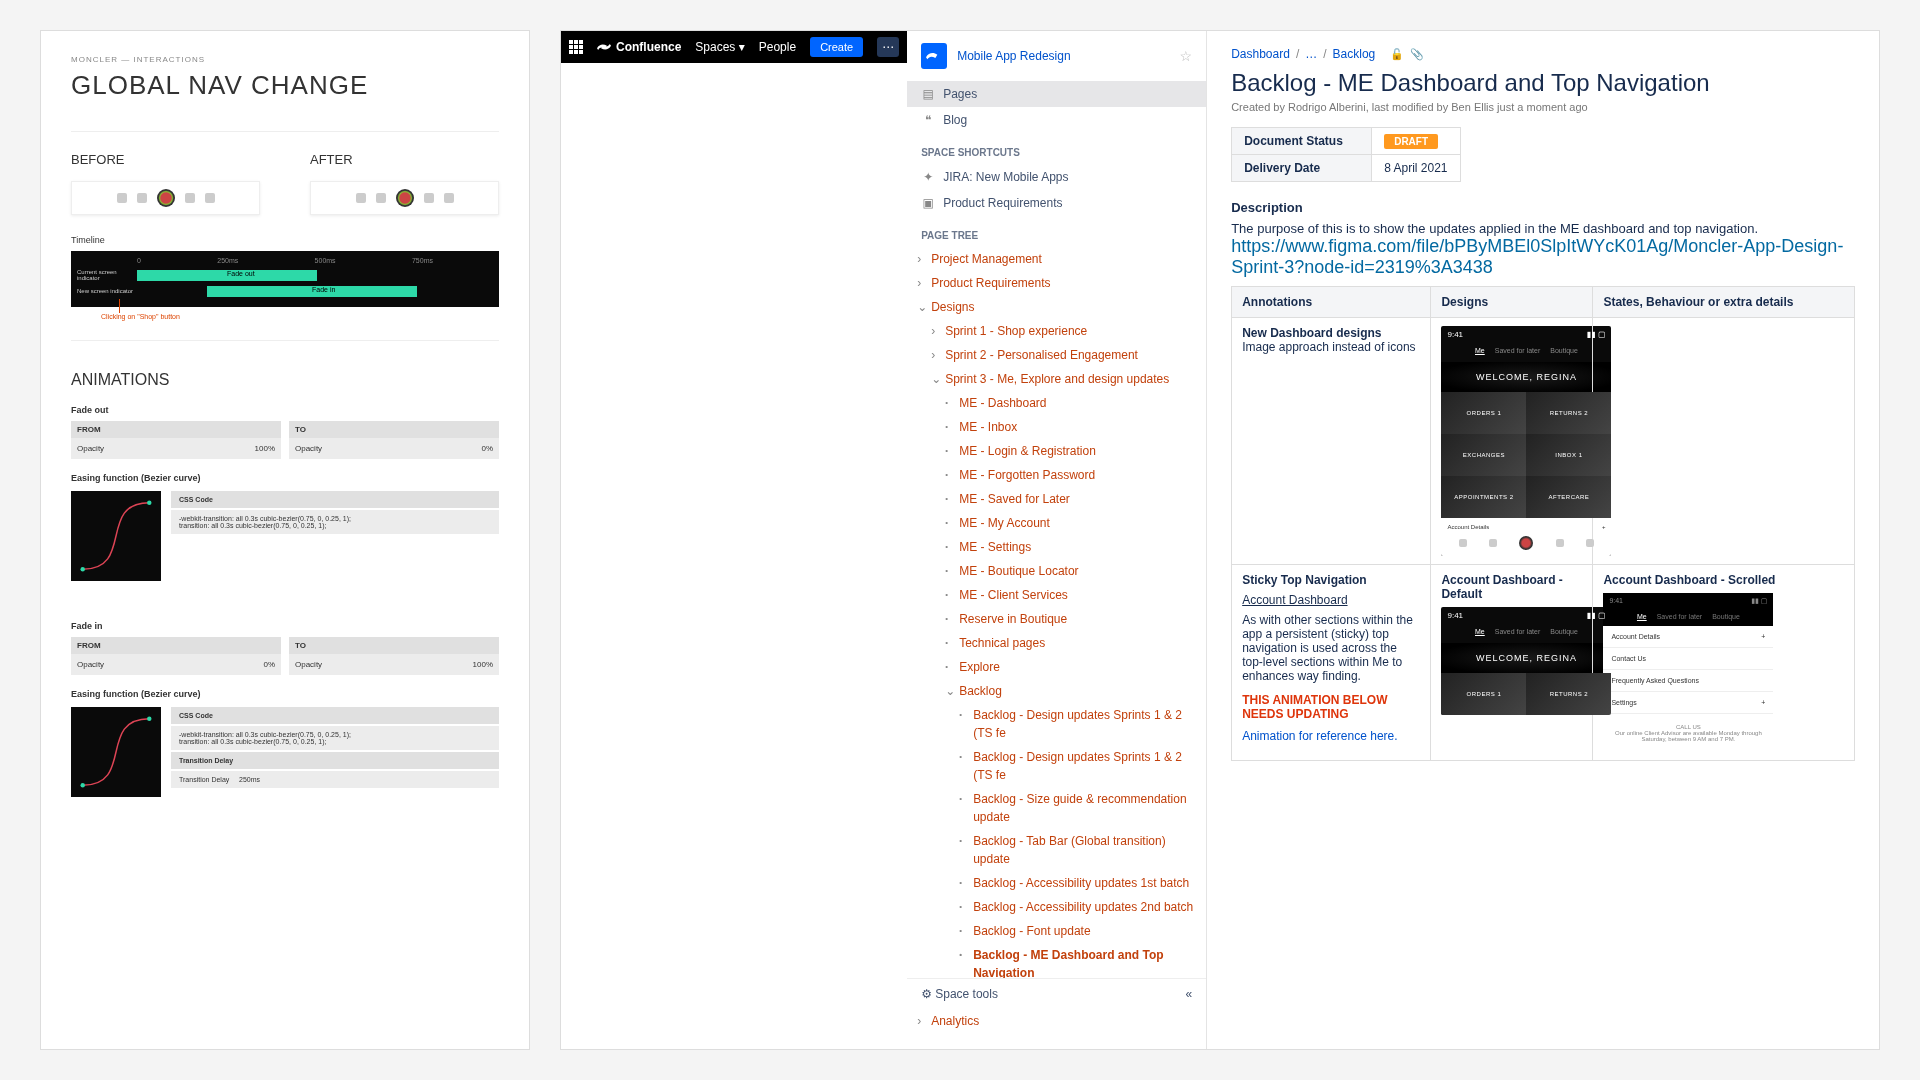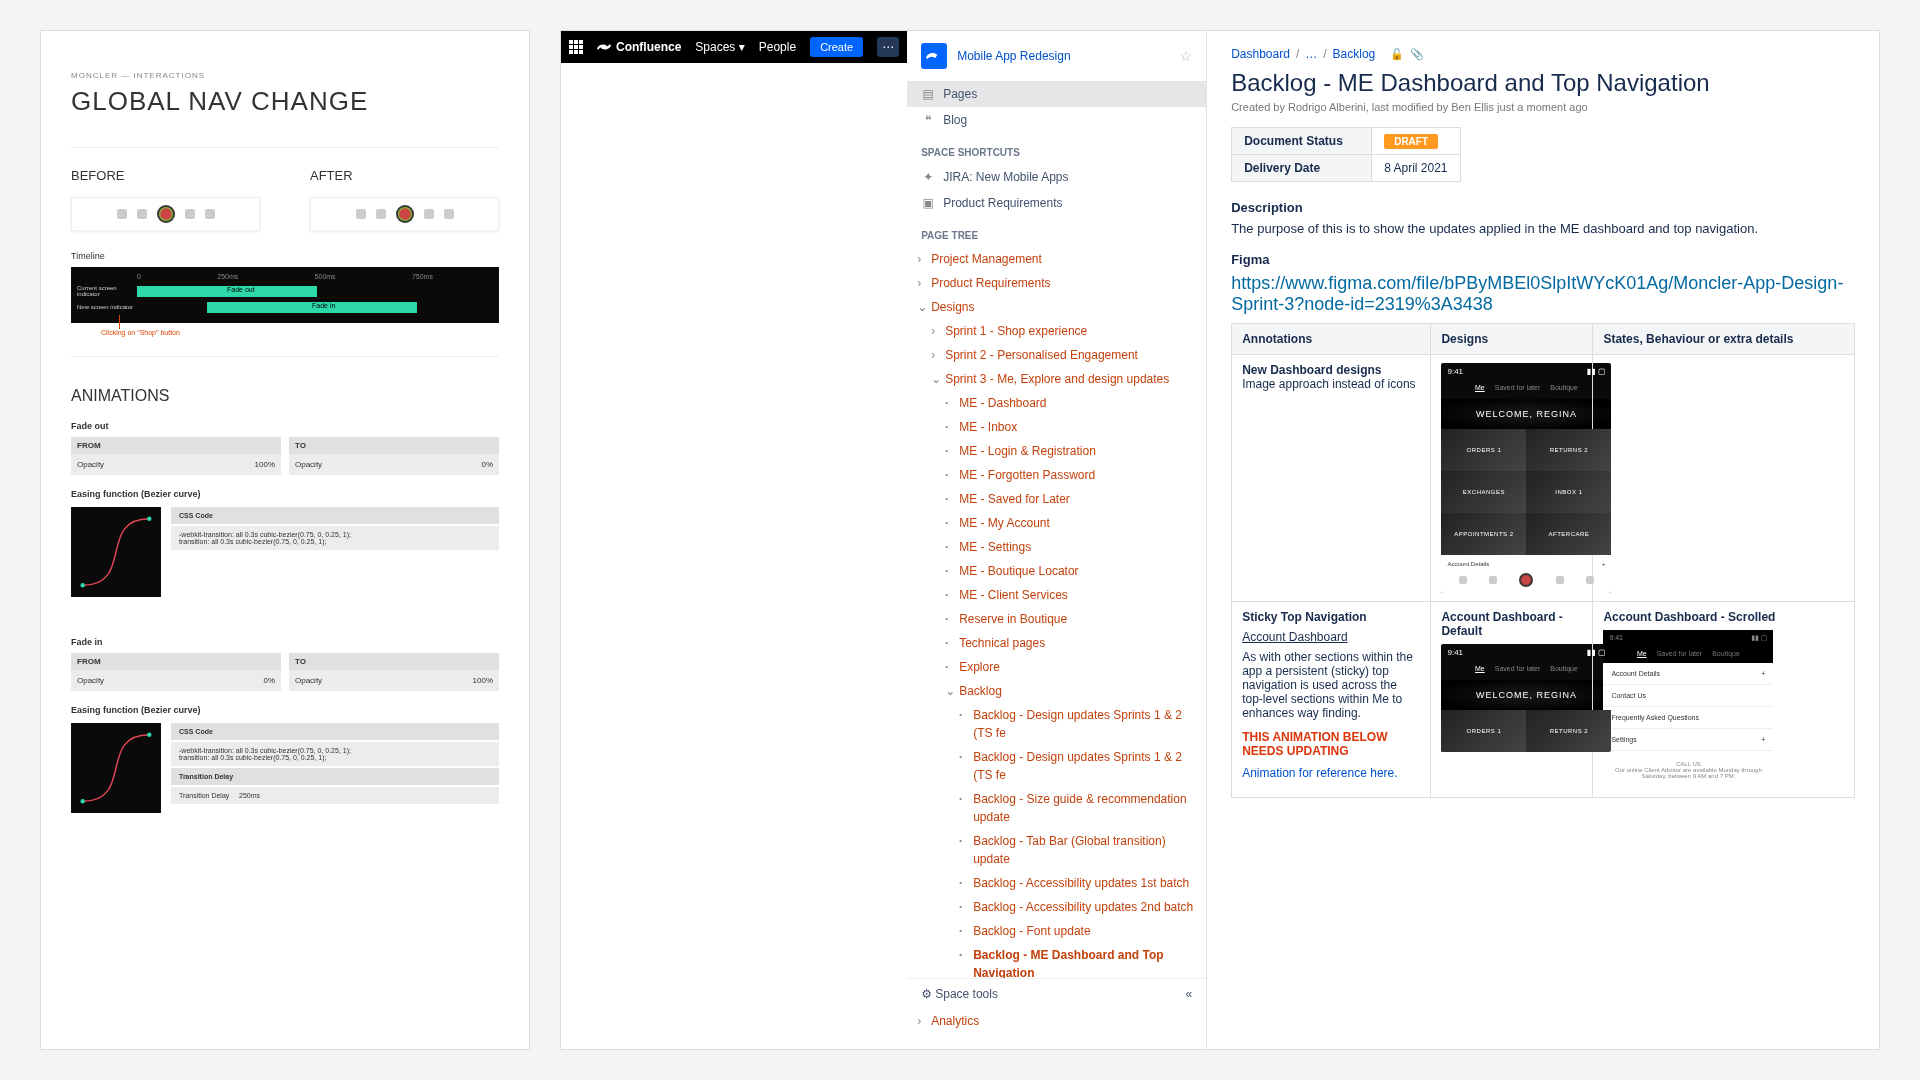--- a/index.html
+++ b/index.html
@@ -1,17 +1,17 @@
 <!DOCTYPE html>
 <html><head>
 <meta charset="utf-8">
 <style>
 * { margin: 0; padding: 0; box-sizing: border-box; font-family: -apple-system, BlinkMacSystemFont, "Segoe UI", Arial, sans-serif; }
 body { background: #f4f4f4; width: 1920px; height: 1080px; overflow: hidden; display: flex; gap: 30px; padding: 30px 40px; }
-.panel-left { width: 490px; background: #fff; border: 1px solid #ddd; padding: 40px 30px; overflow-y: auto; font-size: 11px; color: #333; }
+.panel-left { width: 490px; background: #fff; border: 1px solid #ddd; padding: 24px 30px; overflow-y: auto; font-size: 11px; color: #333; }
 .panel-right { flex: 1; background: #fff; border: 1px solid #ddd; display: flex; overflow: hidden; }
 .pl-kicker { font-size: 8px; letter-spacing: 1px; color: #888; }
 .pl-title { font-size: 26px; font-weight: 300; letter-spacing: 1px; margin: 6px 0 30px; }
 .pl-divider { border-top: 1px solid #eee; margin: 20px 0; }
 .ba-row { display: flex; gap: 50px; margin-bottom: 20px; }
 .ba-col { flex: 1; }
 .ba-label { font-size: 13px; font-weight: 500; margin-bottom: 14px; }
 .mock-nav { background: #fff; border: 1px solid #eee; box-shadow: 0 1px 3px rgba(0,0,0,0.08); height: 34px; display: flex; align-items: center; justify-content: center; gap: 10px; font-size: 7px; color: #888; }
 .mock-nav .ic { width: 10px; height: 10px; background: #ccc; border-radius: 2px; }
 .mock-nav .logo { width: 18px; height: 18px; border-radius: 50%; background: radial-gradient(circle,#c44 40%,#8b3 50%,#333 60%); }
@@ -353,21 +353,20 @@
             </tr>
         <tr>
               <td>Delivery Date</td>
               <td>8 April 2021</td>
             </tr>
       </tbody>
         </table>
 
       <div class="sect-h">Description</div>
       <div>The purpose of this is to show the updates applied in the ME dashboard and top navigation.</div>
-      <div class="sect-h">Figma</div>
       <a class="figma-link">https://www.figma.com/file/bPByMBEl0SlpItWYcK01Ag/Moncler-App-Design-Sprint-3?node-id=2319%3A3438</a>
 
       <table class="design-table">
         <tbody>
             <tr>
               <th>Annotations</th>
               <th>Designs</th>
               <th>States, Behaviour or extra details</th>
             </tr>
         <tr>

